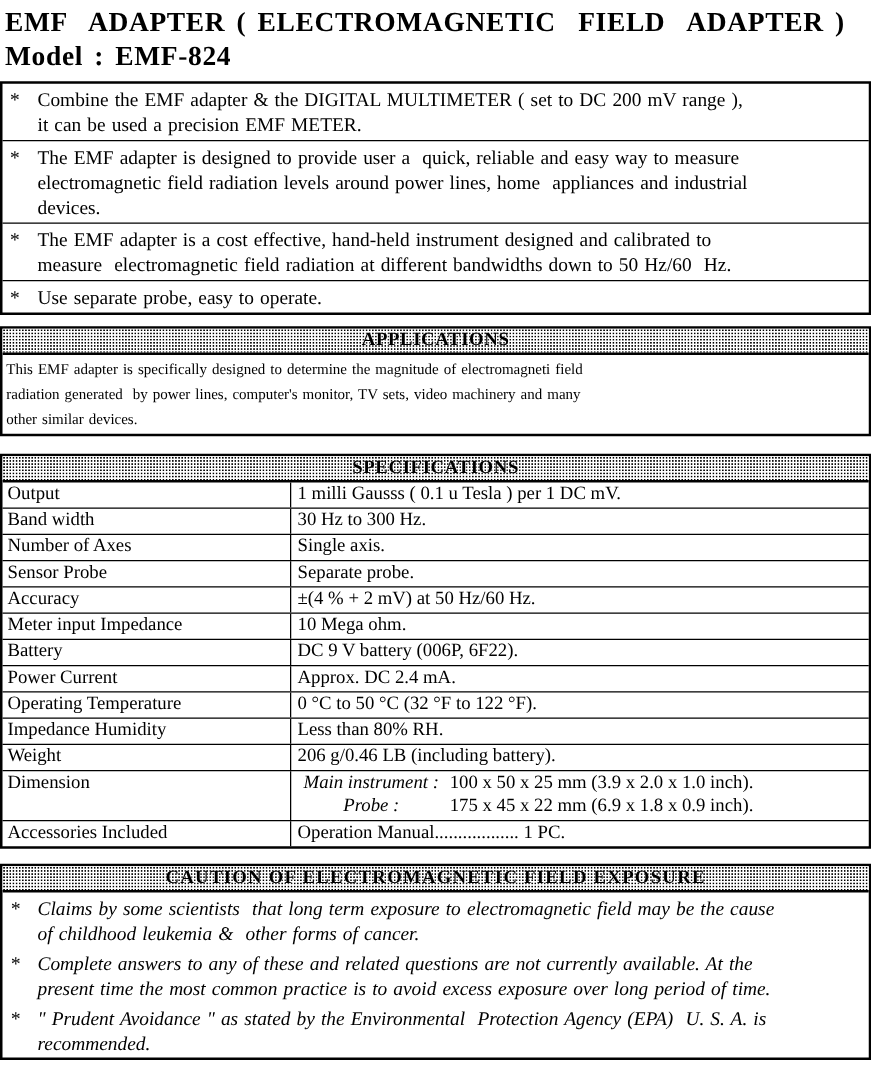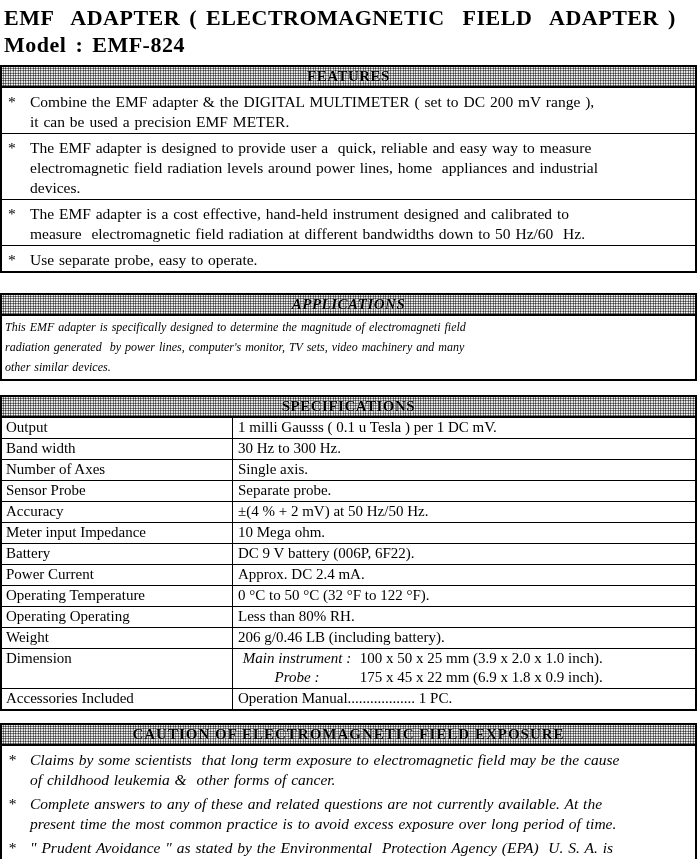--- a/index.html
+++ b/index.html
@@ -11,21 +11,21 @@
   }
   .title-block{padding:4px 0 0 4px;}
   .title-line{
     font-size:22px;font-weight:bold;line-height:27px;
     white-space:pre-wrap;word-spacing:3px;letter-spacing:0.5px;
   }
   .section{
     border:2px solid #000;margin:0;
   }
   .sec-features{margin-top:7px;}
-  .sec-applications{margin-top:20px;font-style:italic;}
+  .sec-applications{margin-top:9px;}
   .sec-specifications{margin-top:14px;}
   .sec-caution{margin-top:12px;}
   .band{
     height:19px;line-height:19px;
     text-align:center;font-weight:bold;font-size:15px;letter-spacing:0.5px;
     border-bottom:2px solid #000;
     background-color:#fff;
     background-image:radial-gradient(circle,#000 0.8px,transparent 0.9px);
     background-size:2.5px 2.5px;
     text-shadow:0 0 2px #fff;
@@ -52,21 +52,20 @@
 </style>
 </head>
 <body>
 
 <div class="title-block">
   <div class="title-line">EMF  ADAPTER ( ELECTROMAGNETIC  FIELD  ADAPTER )</div>
   <div class="title-line">Model : EMF-824</div>
 </div>
 
 <div class="section sec-features">
-  <div class="band">FEATURES</div>
   <div>
       <div class="item"><span class="bullet">*</span><span>Combine the EMF adapter &amp; the DIGITAL MULTIMETER ( set to DC 200 mV range ),<br>it can be used a precision EMF METER.</span></div>
       <div class="item"><span class="bullet">*</span><span>The EMF adapter is designed to provide user a  quick, reliable and easy way to measure<br>electromagnetic field radiation levels around power lines, home  appliances and industrial<br>devices.</span></div>
       <div class="item"><span class="bullet">*</span><span>The EMF adapter is a cost effective, hand-held instrument designed and calibrated to<br>measure  electromagnetic field radiation at different bandwidths down to 50 Hz/60  Hz.</span></div>
       <div class="item"><span class="bullet">*</span><span>Use separate probe, easy to operate.</span></div>
     </div>
 </div>
 
 <div class="section sec-applications">
   <div class="band">APPLICATIONS</div>
@@ -87,40 +86,40 @@
       <div class="spec-row">
         <div class="spec-label">Number of Axes</div>
         <div class="spec-value">Single axis.</div>
       </div>
       <div class="spec-row">
         <div class="spec-label">Sensor Probe</div>
         <div class="spec-value">Separate probe.</div>
       </div>
       <div class="spec-row">
         <div class="spec-label">Accuracy</div>
-        <div class="spec-value">±(4 % + 2 mV) at 50 Hz/50 Hz.</div>
+        <div class="spec-value">±(4 % + 2 mV) at 50 Hz/60 Hz.</div>
       </div>
       <div class="spec-row">
         <div class="spec-label">Meter input Impedance</div>
         <div class="spec-value">10 Mega ohm.</div>
       </div>
       <div class="spec-row">
         <div class="spec-label">Battery</div>
         <div class="spec-value">DC 9 V battery (006P, 6F22).</div>
       </div>
       <div class="spec-row">
         <div class="spec-label">Power Current</div>
         <div class="spec-value">Approx. DC 2.4 mA.</div>
       </div>
       <div class="spec-row">
         <div class="spec-label">Operating Temperature</div>
         <div class="spec-value">0 °C to 50 °C (32 °F to 122 °F).</div>
       </div>
       <div class="spec-row">
-        <div class="spec-label">Operating  Operating</div>
+        <div class="spec-label">Impedance  Humidity</div>
         <div class="spec-value">Less than 80% RH.</div>
       </div>
       <div class="spec-row">
         <div class="spec-label">Weight</div>
         <div class="spec-value">206 g/0.46 LB (including battery).</div>
       </div>
       <div class="spec-row">
         <div class="spec-label">Dimension</div>
         <div class="spec-value"><span class="spec-em">Main instrument :</span> 100 x 50 x 25 mm (3.9 x 2.0 x 1.0 inch).<br><span class="spec-em">Probe :</span> 175 x 45 x 22 mm (6.9 x 1.8 x 0.9 inch).</div>
       </div>

